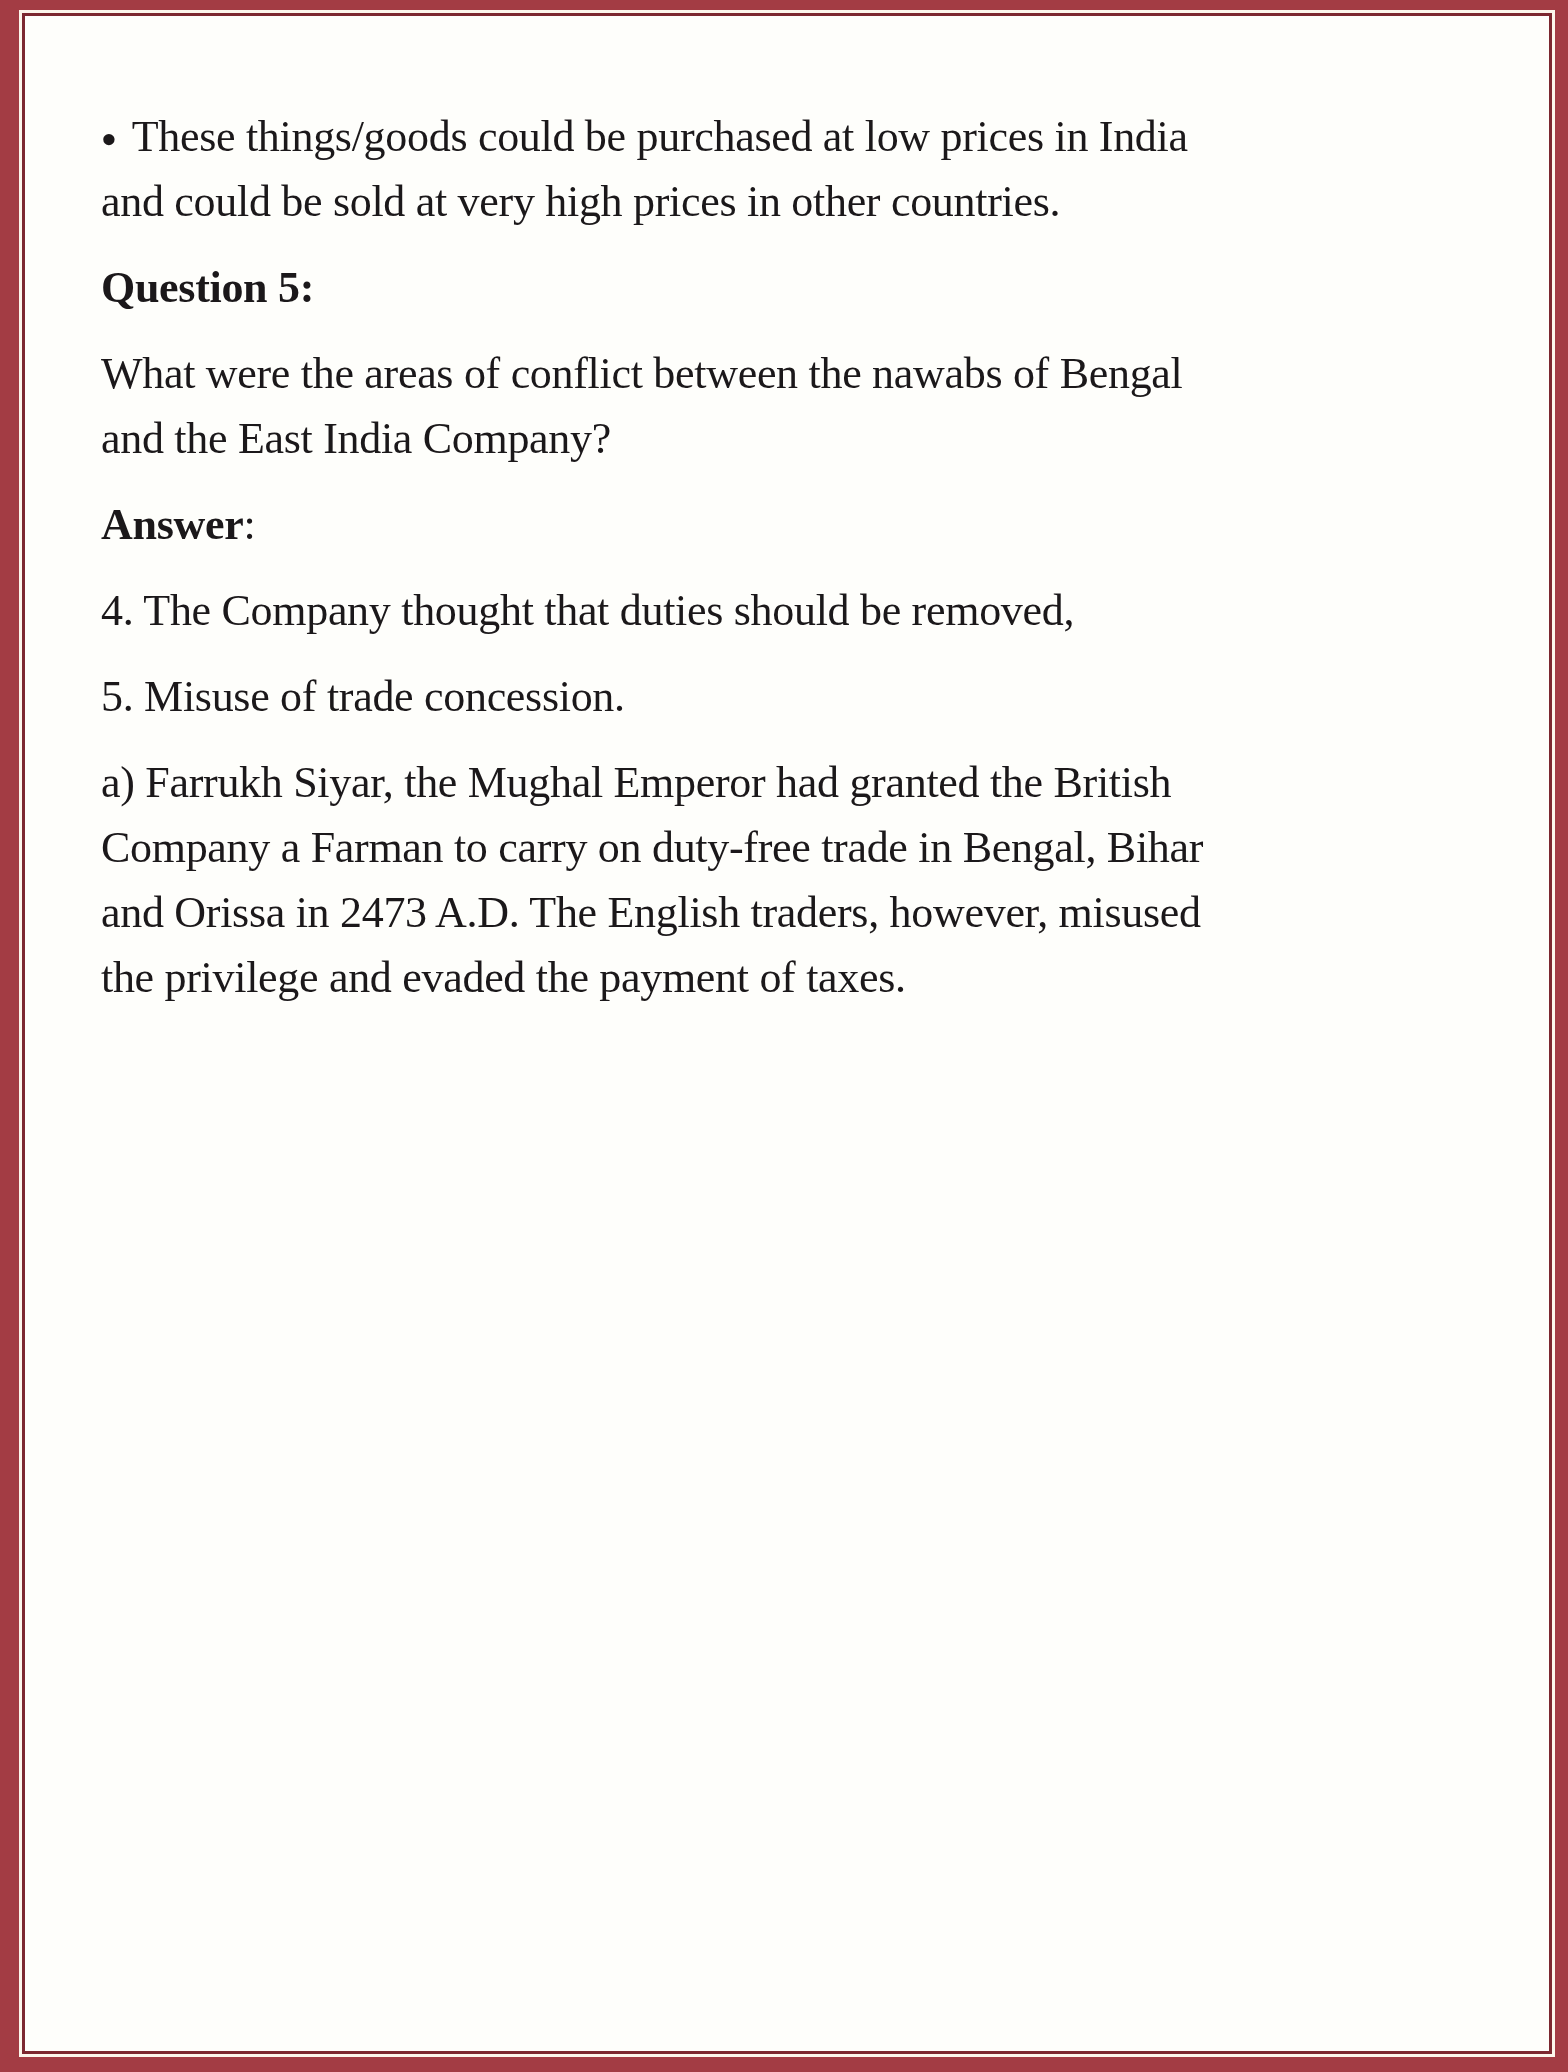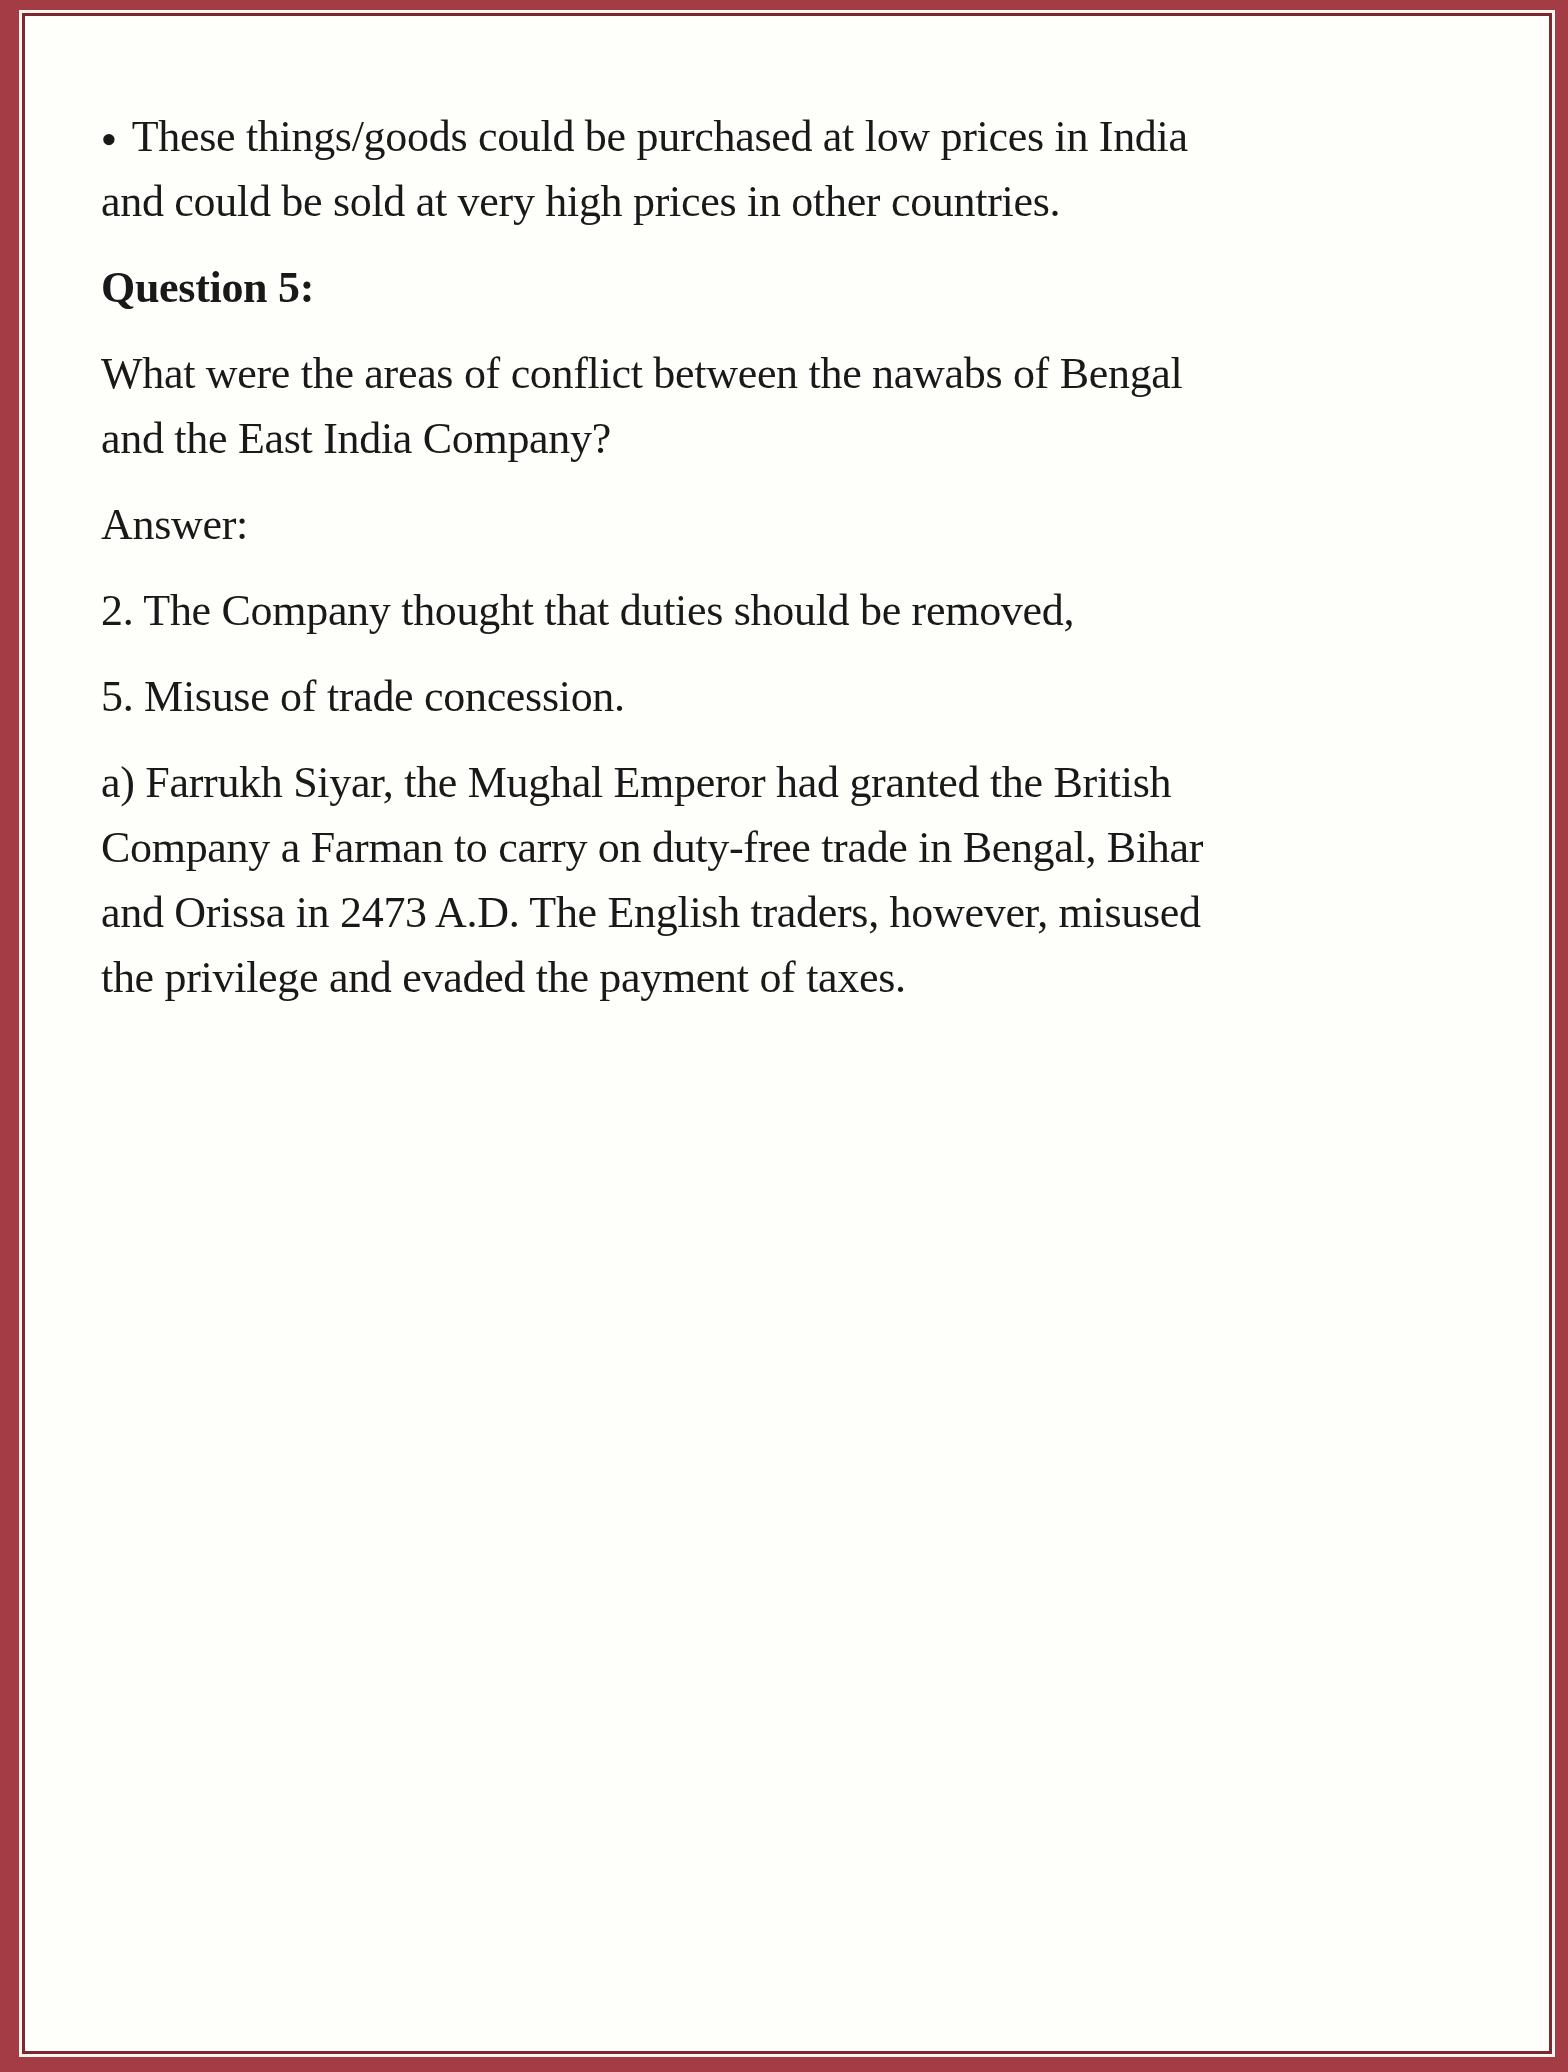--- a/index.html
+++ b/index.html
@@ -41,21 +41,21 @@
     line-height: 65px;
     letter-spacing: -0.3px;
   }
   .doc p {
     margin: 0 0 21px 0;
   }
   .para-text {
     white-space: pre-line;
   }
   .heading { font-weight: bold; }
-  .bold-run { font-weight: normal; }
+  .bold-run { font-weight: bold; }
   .bullet {
     display: inline-block;
     font-size: 0.60em;
     vertical-align: 4px;
     margin-right: 15px;
     line-height: 1;
   }
 </style>
 </head>
 <body>
@@ -79,21 +79,21 @@
 and the East India Company?</span>
       </p>
 
       <p>
         <span class="bold-run">Answer</span><span>:</span>
       </p>
 
 
 
       <p>
-        <span class="para-text">2. The Company thought that duties should be removed,</span>
+        <span class="para-text">4. The Company thought that duties should be removed,</span>
       </p>
 
 
 
       <p>
         <span class="para-text">5. Misuse of trade concession.</span>
       </p>
 
       <p>
         <span class="para-text">a) Farrukh Siyar, the Mughal Emperor had granted the British

